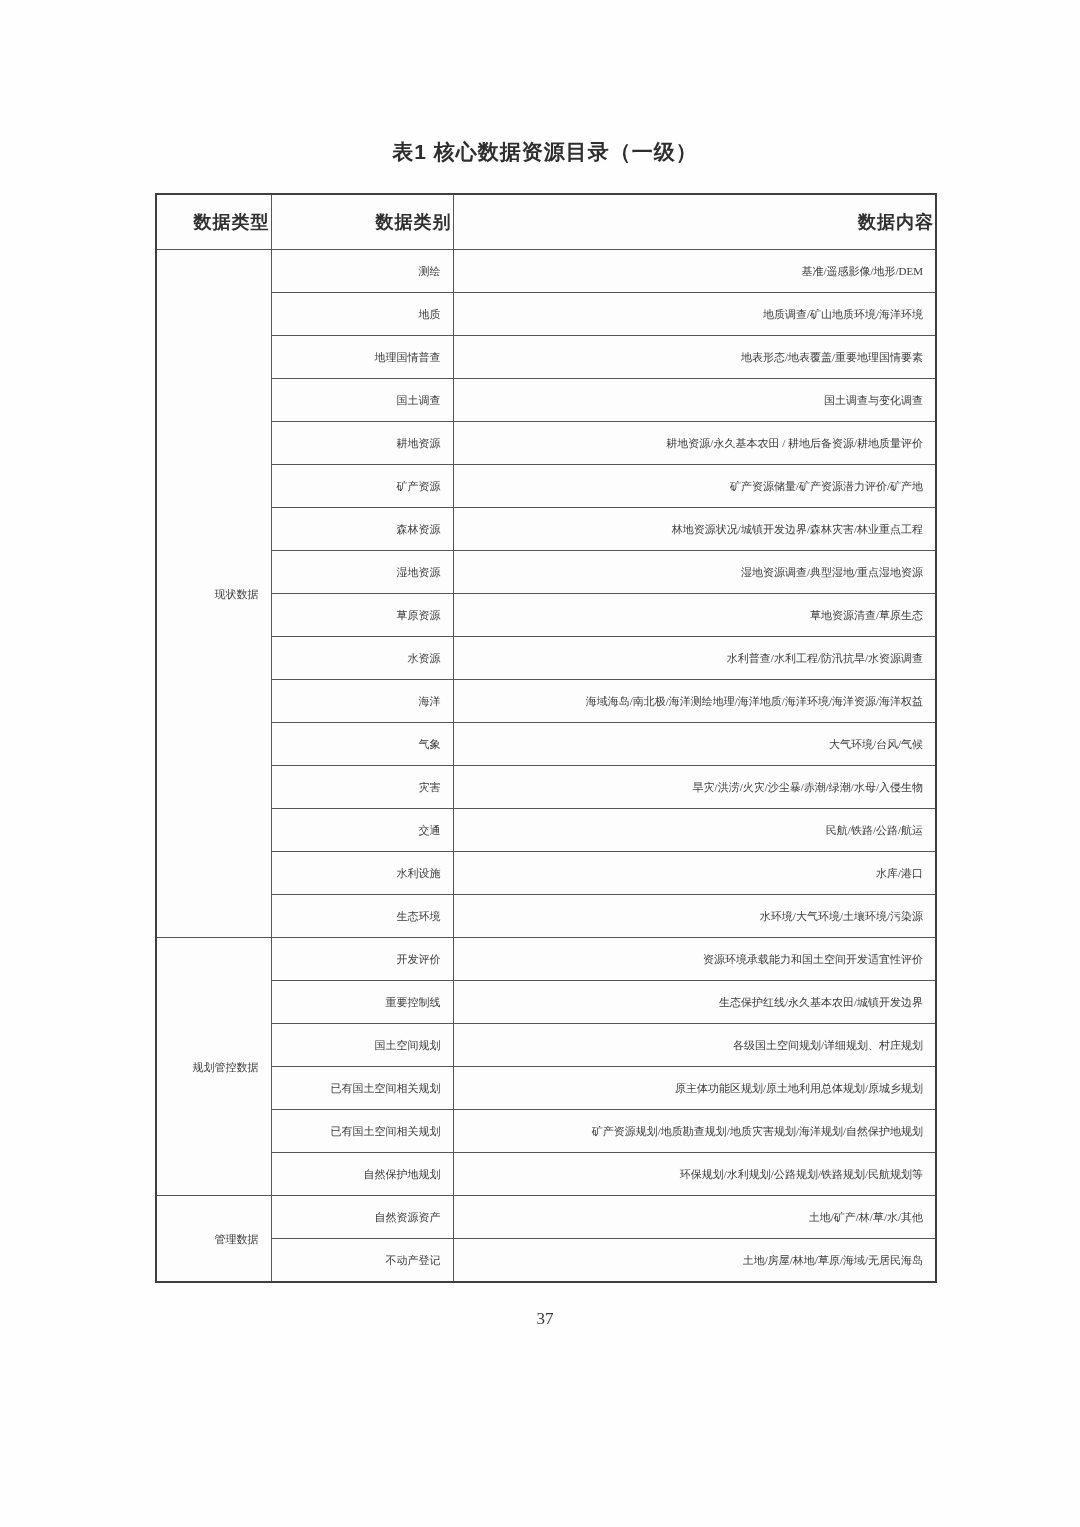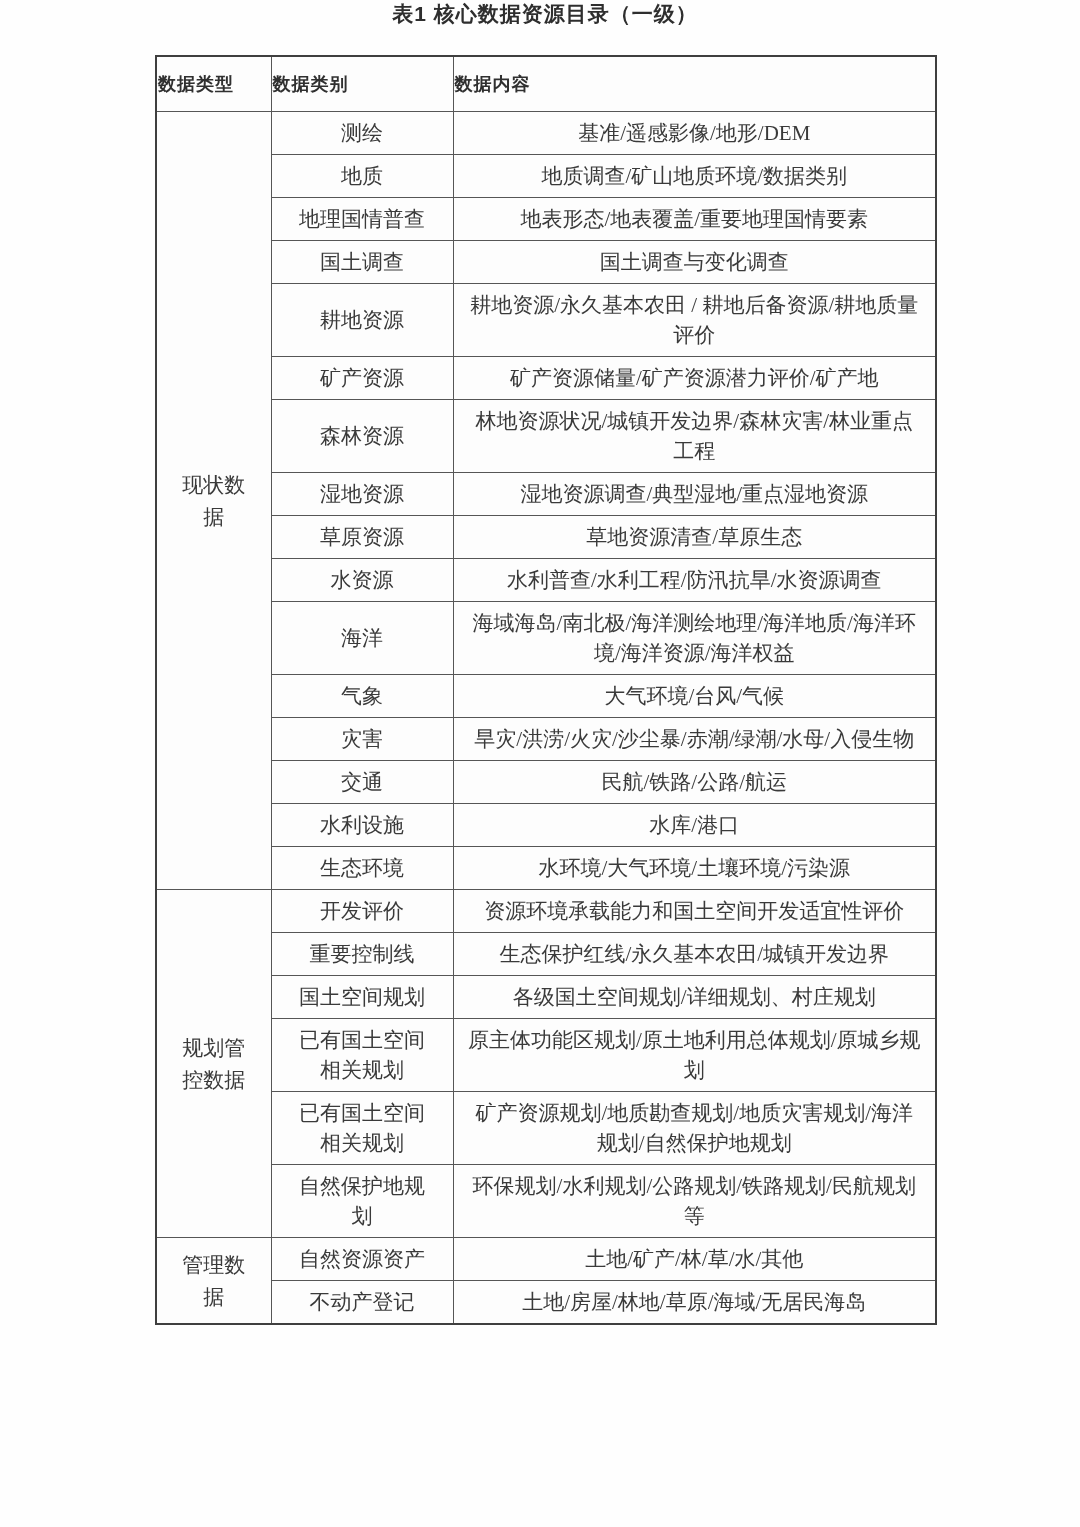--- a/index.html
+++ b/index.html
@@ -15,20 +15,21 @@
     color: #3a3a3a;
     -webkit-font-smoothing: antialiased;
   }
   .page {
     width: 1080px;
     height: 1527px;
     background: #fefefe;
     position: relative;
   }
   .doc-title {
+    padding-top: 138px;
     width: 780px;
     margin: 0 auto 0 155px;
     text-align: center;
     font-family: "Liberation Sans", sans-serif;
     font-weight: bold;
     font-size: 21px;
     letter-spacing: 1px;
     color: #2e2e2e;
   }
   .table-wrap {
@@ -43,31 +44,31 @@
   }
   table.catalog th,
   table.catalog td {
     border: 1px solid #565656;
   }
   table.catalog th {
     height: 52px;
     font-family: "Liberation Sans", sans-serif;
     font-weight: bold;
     font-size: 18px;
-    text-align: left;
+    text-align: right;
     color: #303030;
     letter-spacing: 1px;
     background: #fdfdfd;
   }
   table.catalog td {
-    font-size: 21px;
+    font-size: 11px;
     line-height: 30px;
     padding: 6px 12px;
     vertical-align: middle;
-    text-align: center;
+    text-align: right;
     background: #fdfdfd;
   }
   td.type-cell {
     padding-left: 10px;
   }
   .type-label {
     display: inline-block;
     max-width: 78px;
     line-height: 32px;
   }
@@ -106,21 +107,21 @@
         </tr>
       </thead>
       <tbody>
         <tr>
           <td class="type-cell" rowspan="16"><span class="type-label">现状数据</span></td>
           <td><span class="cat-label">测绘</span></td>
           <td>基准/遥感影像/地形/DEM</td>
         </tr>
         <tr>
           <td><span class="cat-label">地质</span></td>
-          <td>地质调查/矿山地质环境/数据类别</td>
+          <td>地质调查/矿山地质环境/海洋环境</td>
         </tr>
         <tr>
           <td><span class="cat-label">地理国情普查</span></td>
           <td>地表形态/地表覆盖/重要地理国情要素</td>
         </tr>
         <tr>
           <td><span class="cat-label">国土调查</span></td>
           <td>国土调查与变化调查</td>
         </tr>
         <tr>
@@ -204,14 +205,15 @@
           <td>土地/矿产/林/草/水/其他</td>
         </tr>
         <tr>
           <td><span class="cat-label">不动产登记</span></td>
           <td>土地/房屋/林地/草原/海域/无居民海岛</td>
         </tr>
       </tbody>
     </table>
   </div>
 
+  <div class="page-number">37</div>
 
 </div>
 
 </body></html>

